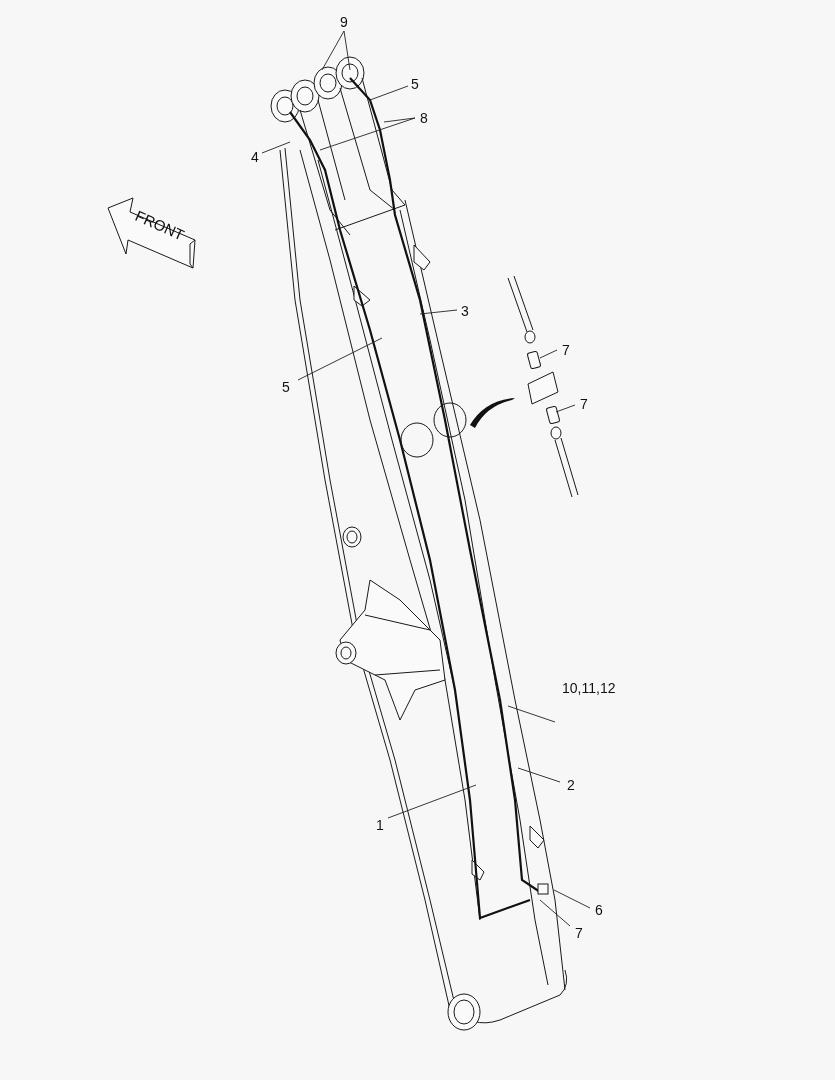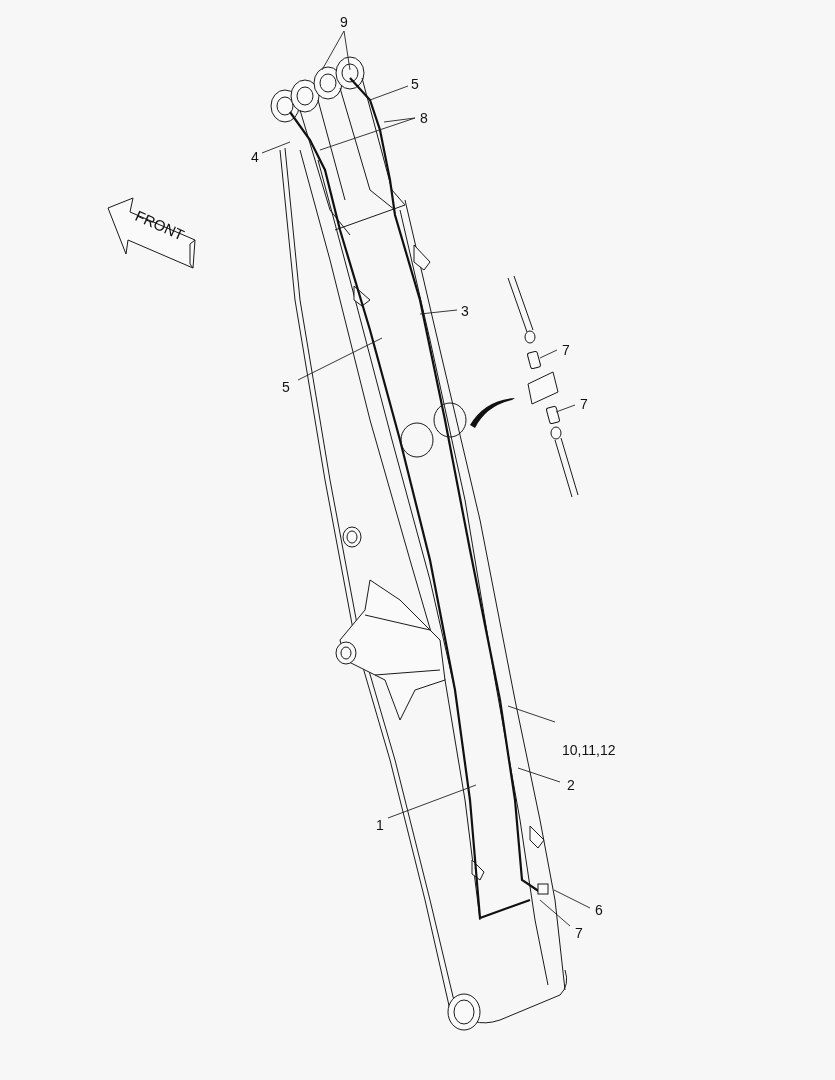--- a/index.html
+++ b/index.html
@@ -113,18 +113,18 @@
 
 
 <div class="callout" style="left:340px;top:15px">9</div>
 <div class="callout" style="left:411px;top:77px">5</div>
 <div class="callout" style="left:420px;top:111px">8</div>
 <div class="callout" style="left:251px;top:150px">4</div>
 <div class="callout" style="left:461px;top:304px">3</div>
 <div class="callout" style="left:562px;top:343px">7</div>
 <div class="callout" style="left:580px;top:397px">7</div>
 <div class="callout" style="left:282px;top:380px">5</div>
-<div class="callout" style="left:562px;top:743px">10,11,12</div>
+<div class="callout" style="left:562px;top:681px">10,11,12</div>
 <div class="callout" style="left:567px;top:778px">2</div>
 <div class="callout" style="left:376px;top:818px">1</div>
 <div class="callout" style="left:595px;top:903px">6</div>
 <div class="callout" style="left:575px;top:926px">7</div>
 </div>
 
 </body></html>

